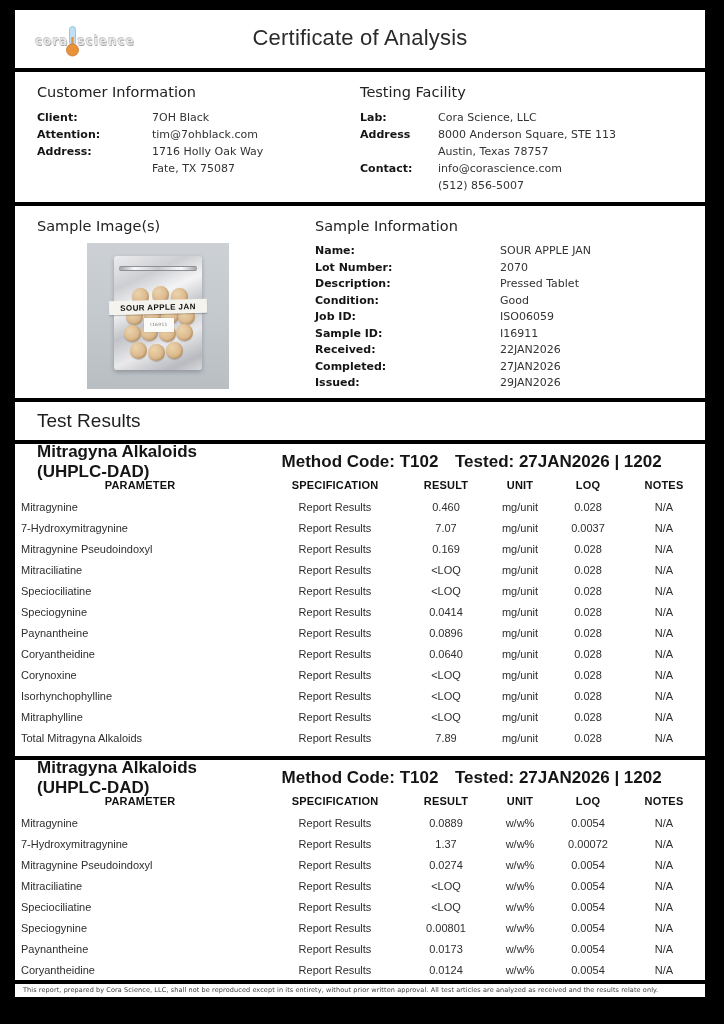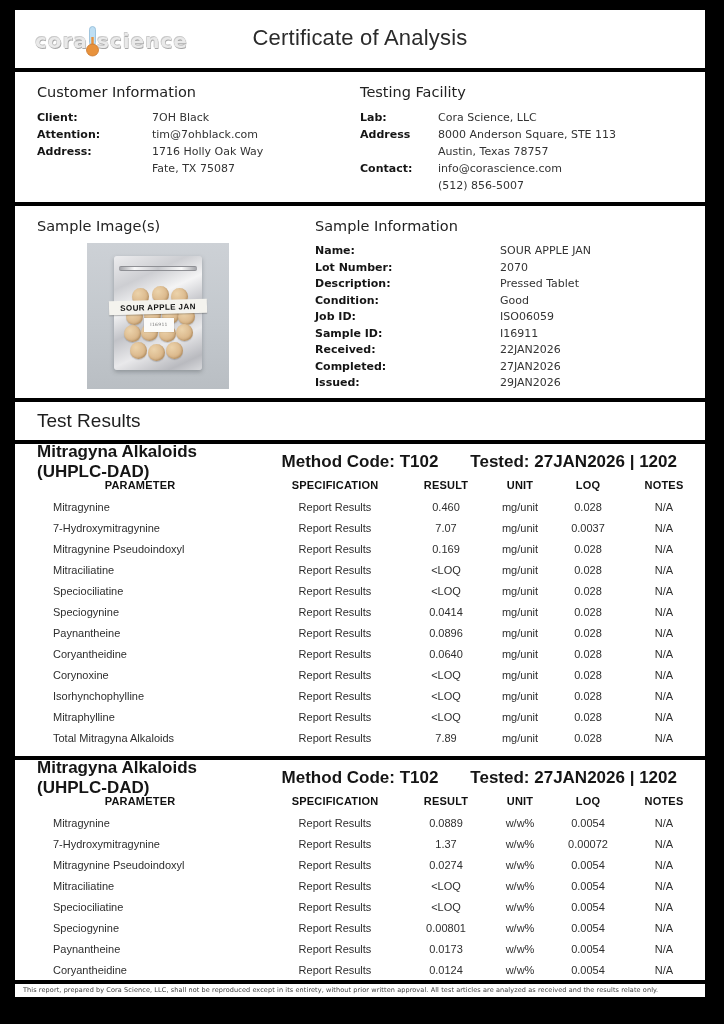--- a/index.html
+++ b/index.html
@@ -15,21 +15,21 @@
     position:absolute; left:15px; top:10px;
     width:690px; height:987px; overflow:hidden;
   }
   .box { background:#fff; margin-bottom:4px; position:relative; }
 
   
   .header-box { height:58px; }
   .logo { position:absolute; left:20px; top:13px; display:flex; align-items:center; }
   .logo-word {
     font-family:"DejaVu Sans", sans-serif;
-    font-size:20px; font-weight:bold; letter-spacing:1px;
+    font-size:12px; font-weight:bold; letter-spacing:1px;
     color:#e9e9e9;
     text-shadow:0 0 1px #9c9c9c, 0.6px 0.6px 0 #a8a8a8, -0.6px -0.6px 0 #cfcfcf;
   }
   .logo-icon { margin:0 -3px; position:relative; top:2px; }
   .coa-title {
     position:absolute; left:0; right:0; top:15px; text-align:center;
     font-family:"Liberation Sans", sans-serif;
     font-size:22px; font-weight:500; color:#2b2b2b; letter-spacing:0.2px;
   }
 
@@ -92,27 +92,27 @@
   .banner-box { height:38px; display:flex; align-items:center; padding-left:22px; }
   .banner-title { font-family:"Liberation Sans", sans-serif; font-size:19px; color:#1e1e1e; }
 
   
   .table-box { font-family:"Liberation Sans", sans-serif; padding-top:6px; }
   .t1 { height:312px; }
   .t2 { height:220px; }
   .tbl-title { display:flex; align-items:center; height:24px; font-weight:bold; font-size:17px; color:#151515; }
   .tt-left  { width:250px; padding-left:22px; flex:none; }
   .tt-mid   { flex:1; text-align:center; }
-  .tt-right { width:250px; padding-right:28px; text-align:right; flex:none; }
+  .tt-right { width:250px; padding-right:28px; flex:none; }
   table { width:100%; border-collapse:collapse; table-layout:fixed; }
   col.w0{width:250px;} col.w1{width:140px;} col.w2{width:82px;}
   col.w3{width:66px;}  col.w4{width:70px;}  col.w5{width:82px;}
   th { font-size:11px; font-weight:bold; color:#111; height:22px; text-align:center; letter-spacing:0.2px; }
   td { font-size:11px; color:#2e2e2e; height:21px; text-align:center; font-weight:400; }
-  td.c0 { text-align:left; padding-left:38px; }
+  td.c0 { text-align:left; padding-left:6px; }
 
   
   .footer-box { padding:2px 8px 3px; }
   .disclaimer { font-size:6.5px; color:#3a3a3a; white-space:nowrap; letter-spacing:0.1px; }
 </style>
 </head>
 <body>
 
 <div class="doc">
 

